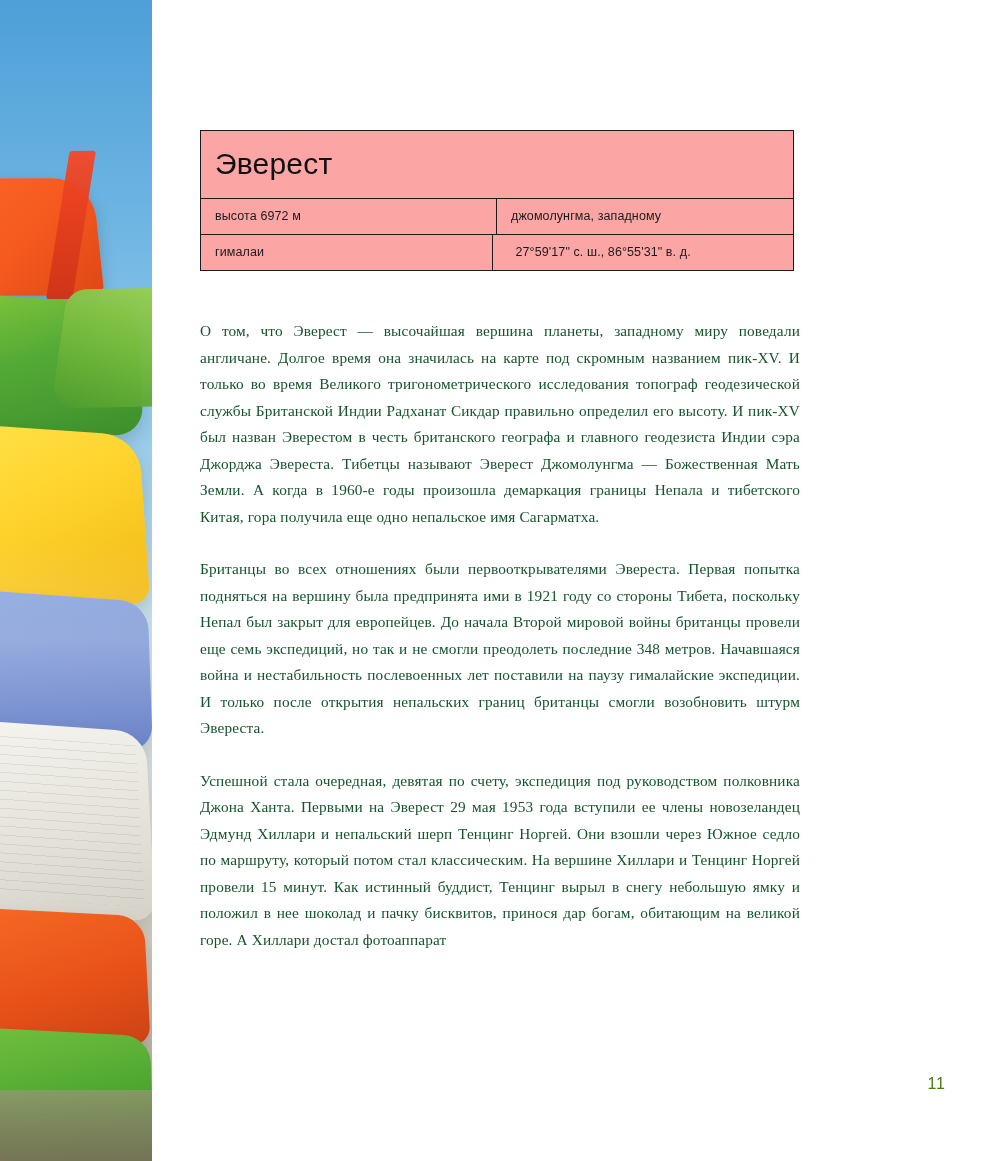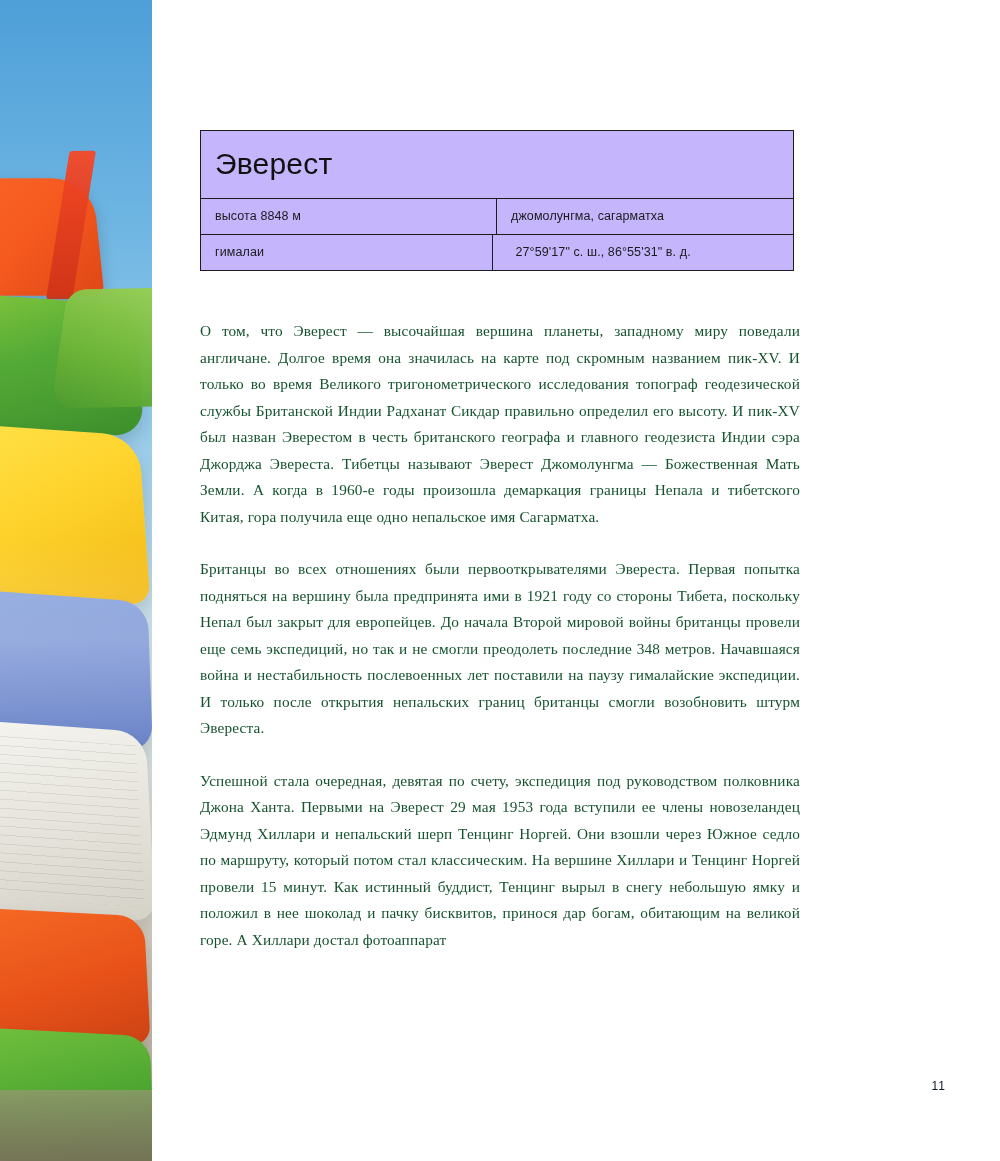--- a/index.html
+++ b/index.html
@@ -144,21 +144,21 @@
     bottom: 0;
   }
 
   .info-card {
     position: absolute;
     left: 48px;
     top: 130px;
     width: 594px;
     border: 1.6px solid #1c1c1c;
     box-sizing: border-box;
-    background: #c4b5fd;
+    background: #fca5a5;
   }
   .info-card .title-row {
     border-bottom: 1.6px solid #1c1c1c;
     padding: 16px 14px 18px 14px;
   }
   .info-card .title {
     font-family: "Liberation Sans", sans-serif;
     font-size: 30px;
     font-weight: 400;
     letter-spacing: 0.2px;
@@ -203,22 +203,22 @@
     letter-spacing: .15px;
     hyphens: manual;
   }
   .body-text p:last-child { margin-bottom: 12px; }
 
   .page-number {
     position: absolute;
     right: 54px;
     bottom: 68px;
     font-family: "Liberation Sans", sans-serif;
-    font-size: 12px;
-    color: #0f172a;
+    font-size: 16px;
+    color: #4d7c0f;
     letter-spacing: 1px;
   }
 </style>
 </head>
 <body>
 
 <div class="photo-strip">
   <div class="sky"></div>
   <div class="flag f-orange-top"></div>
   <div class="flag f-red-thin"></div>
@@ -233,22 +233,22 @@
   <div class="haze"></div>
 </div>
 
 <div class="page">
 
   <div class="info-card">
     <div class="title-row">
       <div class="title">Эверест</div>
     </div>
     <div class="row">
-      <div class="cell left">высота 8848 м</div>
-      <div class="cell right">джомолунгма, сагарматха</div>
+      <div class="cell left">высота 6972 м</div>
+      <div class="cell right">джомолунгма, западному</div>
     </div>
     <div class="row">
       <div class="cell left">гималаи</div>
       <div class="cell right">27°59'17" с. ш., 86°55'31" в. д.</div>
     </div>
   </div>
 
   <div class="body-text">
     <p>О том, что Эверест — высочайшая вершина планеты, западному миру поведали англичане. Долгое время она значилась на карте под скромным названием пик-XV. И только во время Великого тригонометрического исследования топограф геодезической службы Британской Индии Радханат Сикдар правильно определил его высоту. И пик-XV был назван Эверестом в честь британского географа и главного геодезиста Индии сэра Джорджа Эвереста. Тибетцы называют Эверест Джомолунгма — Божественная Мать Земли. А когда в 1960-е годы произошла демаркация границы Непала и тибетского Китая, гора получила еще одно непальское имя Сагарматха.</p>
     <p>Британцы во всех отношениях были первооткрывателями Эвереста. Первая попытка подняться на вершину была предпринята ими в 1921 году со стороны Тибета, поскольку Непал был закрыт для европейцев. До начала Второй мировой войны британцы провели еще семь экспедиций, но так и не смогли преодолеть последние 348 метров. Начавшаяся война и нестабильность послевоенных лет поставили на паузу гималайские экспедиции. И только после открытия непальских границ британцы смогли возобновить штурм Эвереста.</p>

